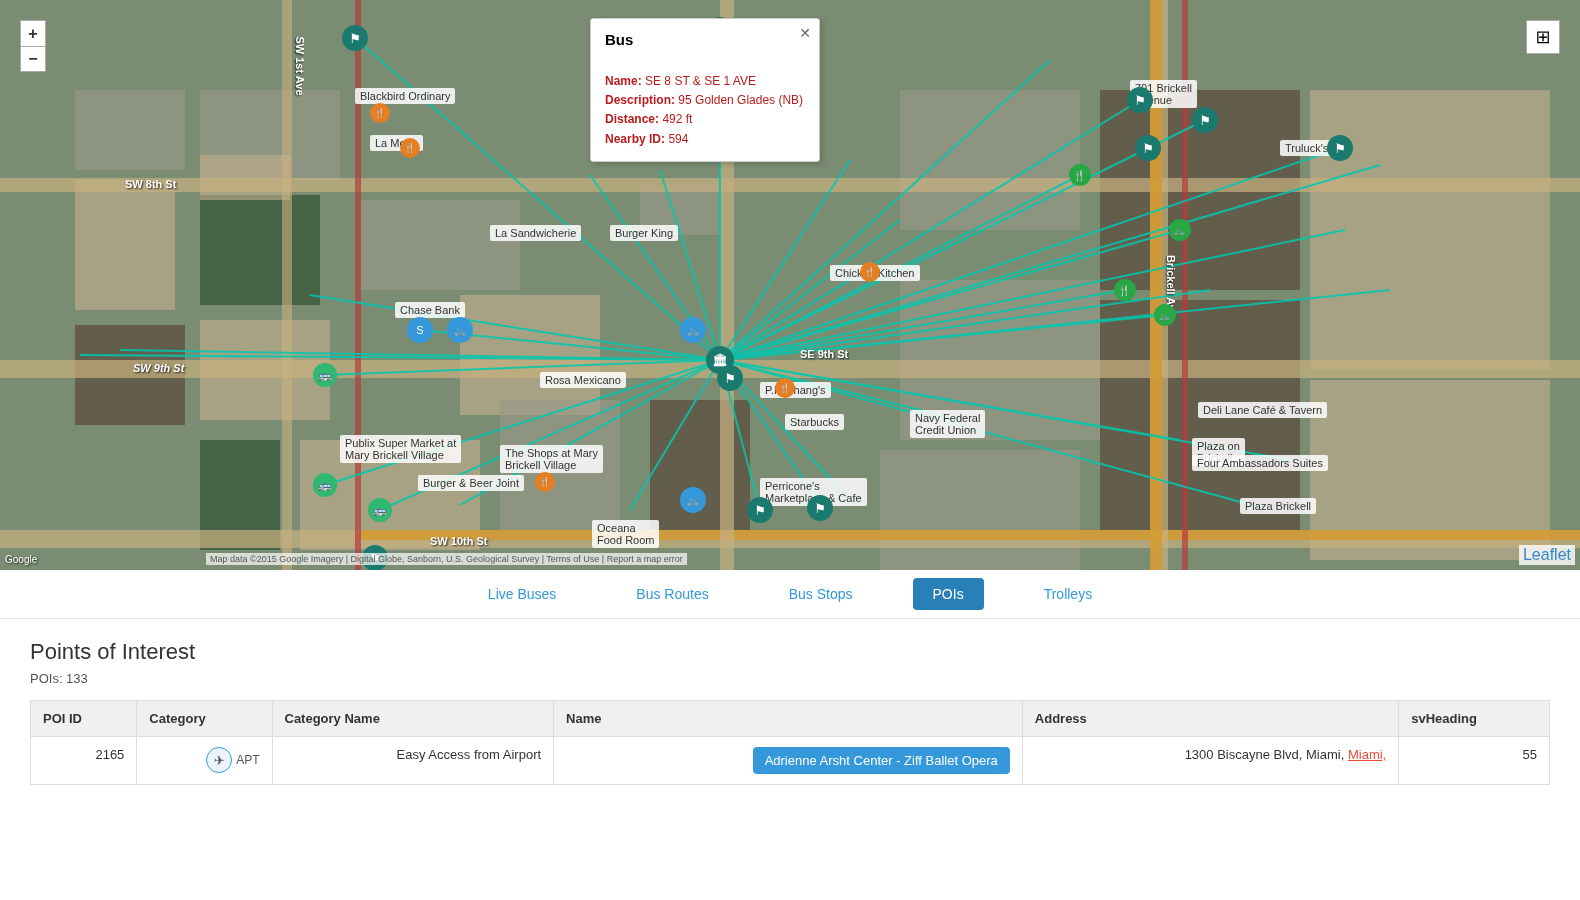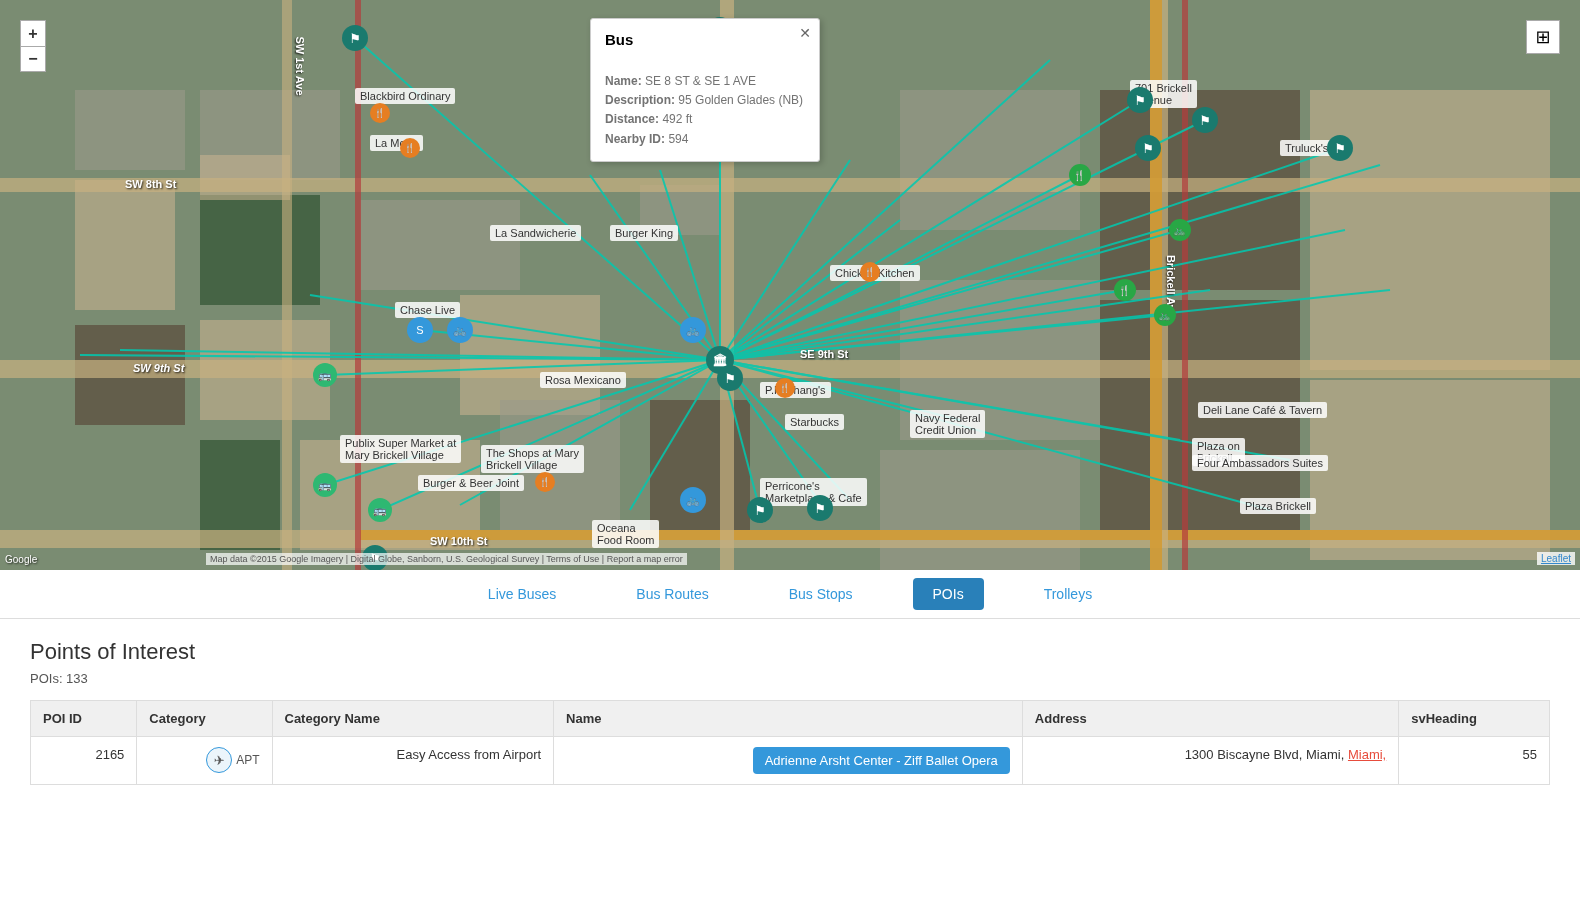--- a/index.html
+++ b/index.html
@@ -95,21 +95,21 @@
       box-shadow: 2px 2px 6px rgba(0,0,0,0.2);
     }
     .map-popup-title {
       font-size: 15px;
       font-weight: bold;
       margin-bottom: 24px;
     }
     .map-popup-row {
       font-size: 12px;
       line-height: 1.6;
-      color: #737373;
+      color: #b91c1c;
     }
     .map-popup-row span.bold {
       font-weight: bold;
     }
     .popup-close {
       position: absolute;
       top: 6px;
       right: 8px;
       cursor: pointer;
       font-size: 14px;
@@ -229,26 +229,25 @@
       font-size: 10px;
       color: #fff;
       text-shadow: 1px 1px 2px rgba(0,0,0,0.8);
       z-index: 10;
       margin-top: 36px;
     }
     .leaflet-attr {
       position: absolute;
       bottom: 5px;
       right: 5px;
-      font-size: 10px;
+      font-size: 16px;
       color: #3388cc;
       background: rgba(255,255,255,0.8);
       padding: 1px 4px;
       z-index: 10;
-      text-decoration: underline;
     }
     .map-copy {
       position: absolute;
       bottom: 5px;
       left: 206px;
       font-size: 9px;
       color: #555;
       background: rgba(255,255,255,0.7);
       padding: 1px 4px;
       z-index: 10;
@@ -482,26 +481,26 @@
   <div class="street-label" style="left:133px;top:362px;font-style:italic;">SW 9th St</div>
   <div class="street-label" style="left:800px;top:348px;">SE 9th St</div>
   <div class="street-label" style="left:430px;top:535px;">SW 10th St</div>
   <div class="street-label" style="left:270px;top:60px;transform:rotate(90deg);">SW 1st Ave</div>
   <div class="street-label" style="left:1140px;top:280px;transform:rotate(90deg);">Brickell Ave</div>
 
   <div class="map-label" style="left:355px;top:88px;">Blackbird Ordinary</div>
   <div class="map-label" style="left:370px;top:135px;">La Moon</div>
   <div class="map-label" style="left:490px;top:225px;">La Sandwicherie</div>
   <div class="map-label" style="left:610px;top:225px;">Burger King</div>
-  <div class="map-label" style="left:395px;top:302px;">Chase Live</div>
+  <div class="map-label" style="left:395px;top:302px;">Chase Bank</div>
   <div class="map-label" style="left:540px;top:372px;">Rosa Mexicano</div>
   <div class="map-label" style="left:830px;top:265px;">Chicken Kitchen</div>
   <div class="map-label" style="left:760px;top:382px;">P.F. Chang's</div>
   <div class="map-label" style="left:785px;top:414px;">Starbucks</div>
-  <div class="map-label" style="left:481px;top:445px;">The Shops at Mary<br>Brickell Village</div>
+  <div class="map-label" style="left:500px;top:445px;">The Shops at Mary<br>Brickell Village</div>
   <div class="map-label" style="left:340px;top:435px;">Publix Super Market at<br>Mary Brickell Village</div>
   <div class="map-label" style="left:418px;top:475px;">Burger &amp; Beer Joint</div>
   <div class="map-label" style="left:592px;top:520px;">Oceana<br>Food Room</div>
   <div class="map-label" style="left:760px;top:478px;">Perricone's<br>Marketplace &amp; Cafe</div>
   <div class="map-label" style="left:910px;top:410px;">Navy Federal<br>Credit Union</div>
   <div class="map-label" style="left:1130px;top:80px;">701 Brickell<br>Avenue</div>
   <div class="map-label" style="left:1280px;top:140px;">Truluck's</div>
   <div class="map-label" style="left:1198px;top:402px;">Deli Lane Café &amp; Tavern</div>
   <div class="map-label" style="left:1192px;top:438px;">Plaza on<br>Brickell</div>
   <div class="map-label" style="left:1192px;top:455px;">Four Ambassadors Suites</div>

